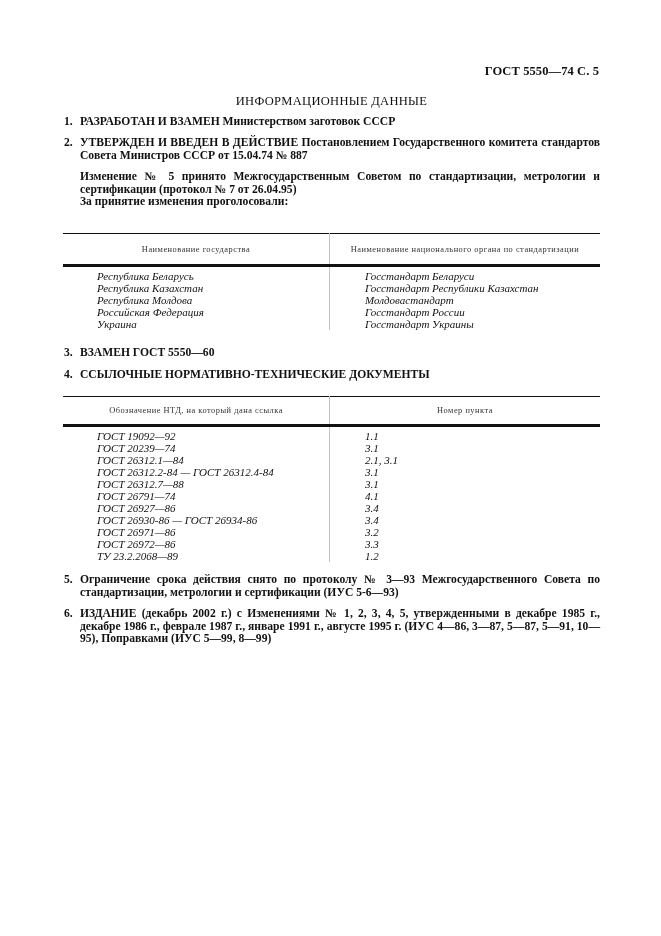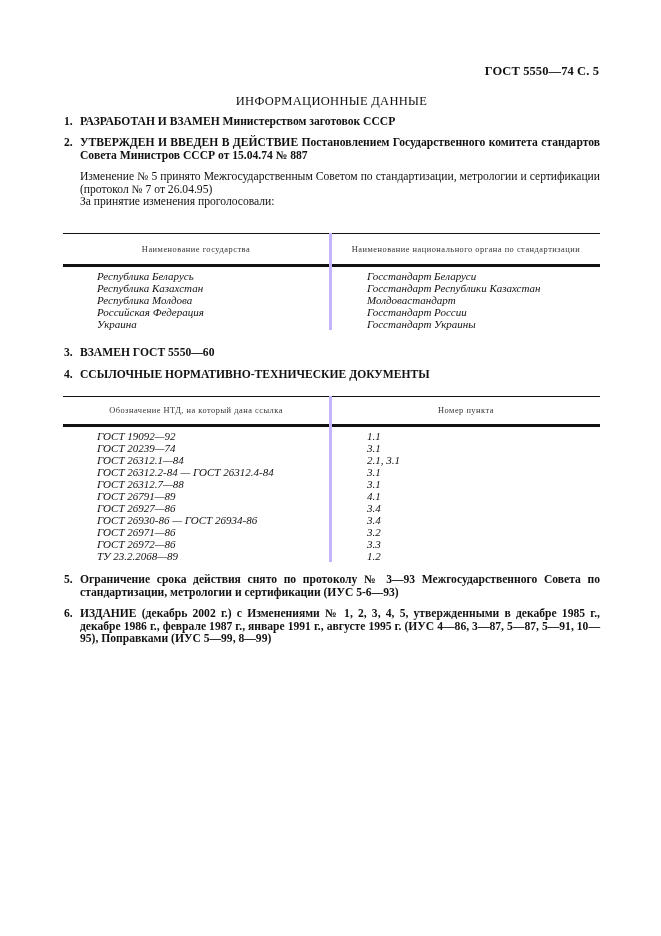--- a/index.html
+++ b/index.html
@@ -4,25 +4,25 @@
 <style>
   html, body { margin: 0; padding: 0; background: #ffffff; }
   body { width: 661px; height: 936px; position: relative; overflow: hidden;
          font-family: "Liberation Serif", "DejaVu Serif", serif; color: #111; }
   .abs { position: absolute; }
   .page-header { right: 62px; top: 64px; font-size: 12.5px; font-weight: bold; letter-spacing: 0.1px; }
   .section-title { left: 0; width: 599px; top: 94px; text-align: center; font-size: 12.5px; font-weight: normal; letter-spacing: 0.3px; margin-left: 32px; }
   .item { left: 64px; width: 536px; font-size: 11.6px; font-weight: bold; line-height: 12.5px; text-align: justify; }
   .item .num { position: absolute; left: 0; top: 0; }
   .item .txt { display: block; margin-left: 16px; }
-  .para { left: 80px; width: 520px; font-size: 11.6px; font-weight: normal; line-height: 12.5px; text-align: justify; }
+  .para { left: 80px; width: 520px; font-size: 11.6px; font-weight: bold; line-height: 12.5px; text-align: justify; }
   table.doc { position: absolute; left: 63px; width: 537px; border-collapse: collapse; font-size: 11px; }
   table.doc th { font-weight: normal; font-size: 8.4px; letter-spacing: 0.5px; color: #333; text-align: center; vertical-align: middle; padding: 0 6px; line-height: 11px; }
   table.doc thead tr { border-top: 1.5px solid #111; border-bottom: 3px solid #111; }
-  table.doc th + th, table.doc td + td { border-left: 3px solid #c4b5fd; }
+  table.doc th + th, table.doc td + td { border-left: 1px solid #c4b5fd; }
   table.doc td { vertical-align: top; padding: 0; font-size: 11px; line-height: 12px; color: #111; }
   table.doc td.c1 { width: 266px; }
   .cell-list { padding-top: 3px; font-style: italic; }
   .cell-list div { white-space: nowrap; }
   .t1 .cell-list.l { padding-left: 34px; }
   .t1 .cell-list.r { padding-left: 35px; }
   .t2 .cell-list.l { padding-left: 34px; }
   .t2 .cell-list.r { padding-left: 35px; }
 </style>
 </head>
@@ -96,21 +96,21 @@
   </thead>
   <tbody>
     <tr>
       <td class="c1">
           <div class="cell-list l" id="t2-left">
             <div>ГОСТ  19092—92</div>
             <div>ГОСТ  20239—74</div>
             <div>ГОСТ  26312.1—84</div>
             <div>ГОСТ  26312.2-84 — ГОСТ  26312.4-84</div>
             <div>ГОСТ  26312.7—88</div>
-            <div>ГОСТ  26791—89</div>
+            <div>ГОСТ  26791—74</div>
             <div>ГОСТ  26927—86</div>
             <div>ГОСТ  26930-86 — ГОСТ  26934-86</div>
             <div>ГОСТ  26971—86</div>
             <div>ГОСТ  26972—86</div>
             <div>ТУ  23.2.2068—89</div>
           </div>
         </td>
       <td>
           <div class="cell-list r" id="t2-right">
             <div>1.1</div>

